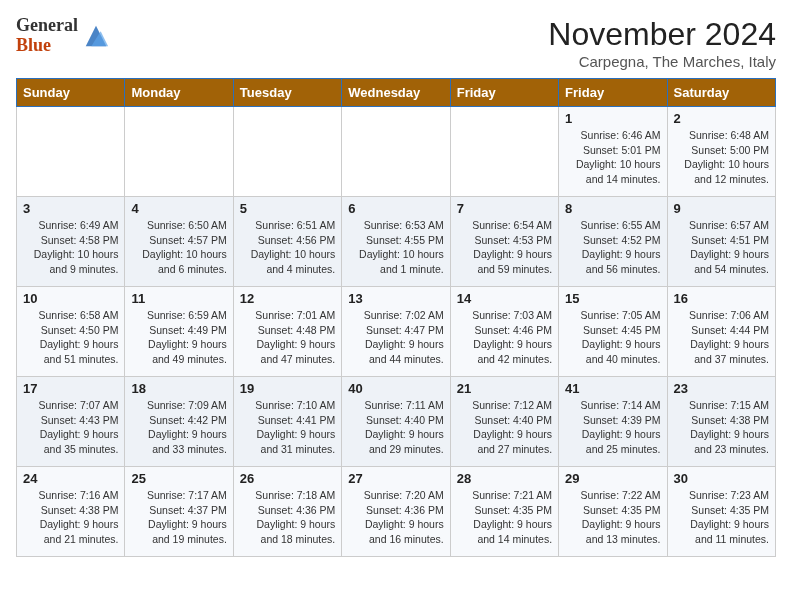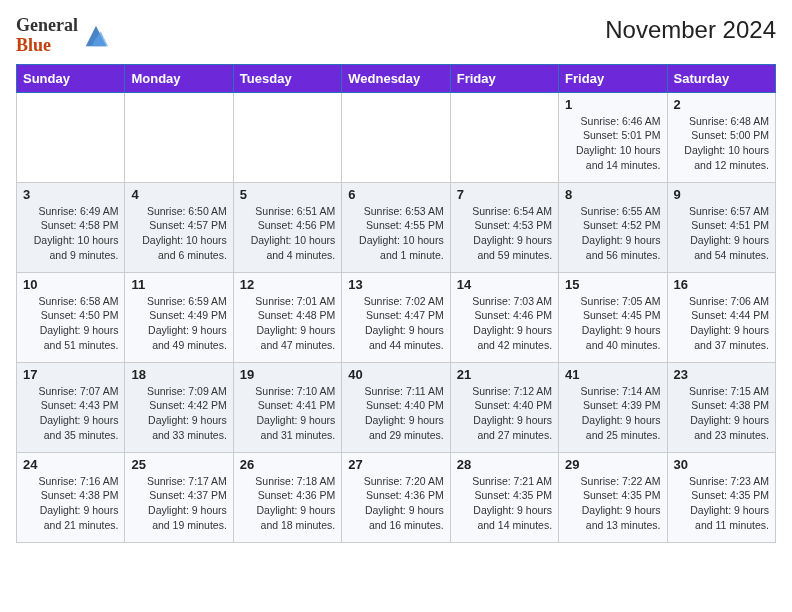--- a/index.html
+++ b/index.html
@@ -38,35 +38,35 @@
     }
     .logo-icon {
       width: 28px;
       height: 28px;
       margin-left: 4px;
     }
     .title-area {
       text-align: right;
     }
     .month-title {
-      font-size: 24px;
+      font-size: 32px;
       font-weight: normal;
       color: #222;
     }
     .subtitle {
       font-size: 15px;
       color: #555;
     }
     table {
       width: 100%;
       border-collapse: collapse;
       font-size: 11px;
     }
     thead tr th {
-      background-color: #6d28d9;
+      background-color: #a16207;
       color: #fff;
       text-align: left;
       padding: 6px 6px;
       font-size: 13px;
       font-weight: bold;
       border: 1px solid #2a6fbc;
     }
     tbody tr td {
       border: 1px solid #ccc;
       vertical-align: top;
@@ -108,20 +108,21 @@
       <span class="logo-general">General</span>
       <span class="logo-blue">Blue</span>
     </div>
     <svg class="logo-icon" viewBox="0 0 30 30" xmlns="http://www.w3.org/2000/svg">
       <polygon points="4,26 15,4 26,26" fill="#2a6fbc" opacity="0.85"></polygon>
       <polygon points="10,26 20,10 28,26" fill="#5ba3e8" opacity="0.7"></polygon>
     </svg>
   </div>
   <div class="title-area">
     <div class="month-title">November 2024</div>
+    <div class="subtitle">Carpegna, The Marches, Italy</div>
   </div>
 </div>
 
 <table>
   <thead>
     <tr>
       <th>Sunday</th>
       <th>Monday</th>
       <th>Tuesday</th>
       <th>Wednesday</th>

